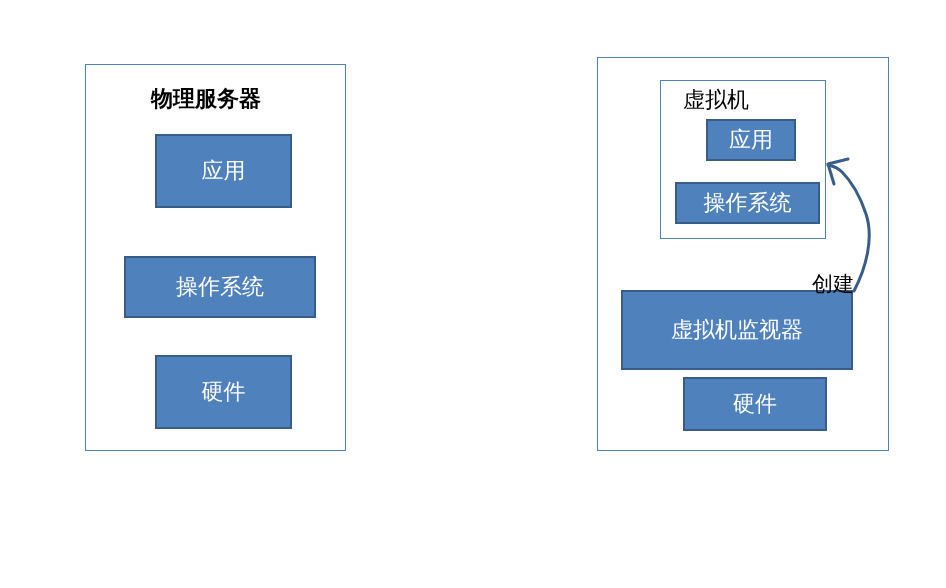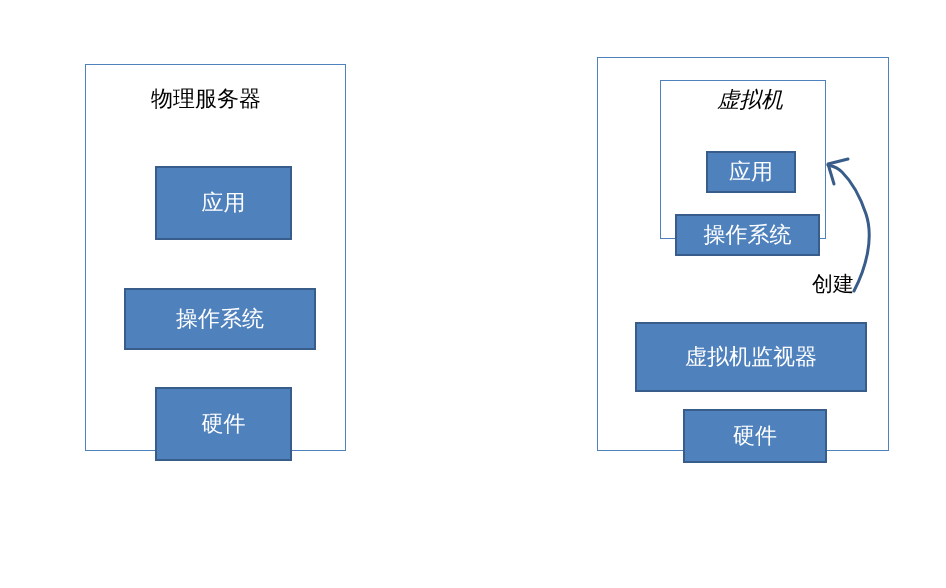--- a/index.html
+++ b/index.html
@@ -2,39 +2,39 @@
 <html><head>
   <meta charset="utf-8">
   <style>
     html, body { margin:0; padding:0; background:#ffffff; }
     body { width:946px; height:588px; position:relative; overflow:hidden;
            font-family:"DejaVu Sans", sans-serif; }
     .frame { position:absolute; border:1px solid #4f81bd; background:#fff; box-sizing:border-box; }
     .title { position:absolute; color:#000; font-size:22px; text-align:center; white-space:nowrap; }
     .box { position:absolute; box-sizing:border-box; background:#4f81bd; border:2px solid #385d8a;
            color:#ffffff; font-size:22px; display:flex; align-items:center; justify-content:center;
-           white-space:nowrap;margin-top:32px; }
+           white-space:nowrap; }
     .label { position:absolute; color:#000; font-size:21px; white-space:nowrap; }
     svg.arrow { position:absolute; left:0; top:0; }
   </style>
 </head>
 <body>
 
 <div class="frame" style="left:85px; top:64px; width:261px; height:387px;"></div>
-<div class="title" style="left:85px; top:84px; width:242px;">物理服务器</div>
+<div class="title" style="left:85px; top:84px; width:242px;font-weight:bold;">物理服务器</div>
 <div class="box" style="left:155px; top:134px; width:137px; height:74px;">应用</div>
 <div class="box" style="left:124px; top:256px; width:192px; height:62px;">操作系统</div>
 <div class="box" style="left:155px; top:355px; width:137px; height:74px;">硬件</div>
 
 <div class="frame" style="left:597px; top:57px; width:292px; height:394px;"></div>
 <div class="frame" style="left:660px; top:80px; width:166px; height:159px;"></div>
-<div class="title" style="left:678px; top:85px; width:144px;font-style:italic;">虚拟机</div>
+<div class="title" style="left:644px; top:85px; width:144px;">虚拟机</div>
 <div class="box" style="left:706px; top:119px; width:90px; height:42px;">应用</div>
 <div class="box" style="left:675px; top:182px; width:145px; height:42px;">操作系统</div>
-<div class="box" style="left:635px; top:290px; width:232px; height:70px;">虚拟机监视器</div>
+<div class="box" style="left:621px; top:290px; width:232px; height:80px;">虚拟机监视器</div>
 <div class="box" style="left:683px; top:377px; width:144px; height:54px;">硬件</div>
 
 <div class="label" style="left:812px; top:270px;">创建</div>
 
 <svg class="arrow" width="946" height="588">
   <path d="M854,291 C866,268 874,238 866,214 C858,190 848,178 842,172 C836,166 832,166 828,165" fill="none" stroke="#385d8a" stroke-width="3" stroke-linecap="round"></path>
   <path d="M848,159 L828,164 L834,184" fill="none" stroke="#385d8a" stroke-width="3" stroke-linecap="round" stroke-linejoin="round"></path>
 </svg>
 
 </body></html>

